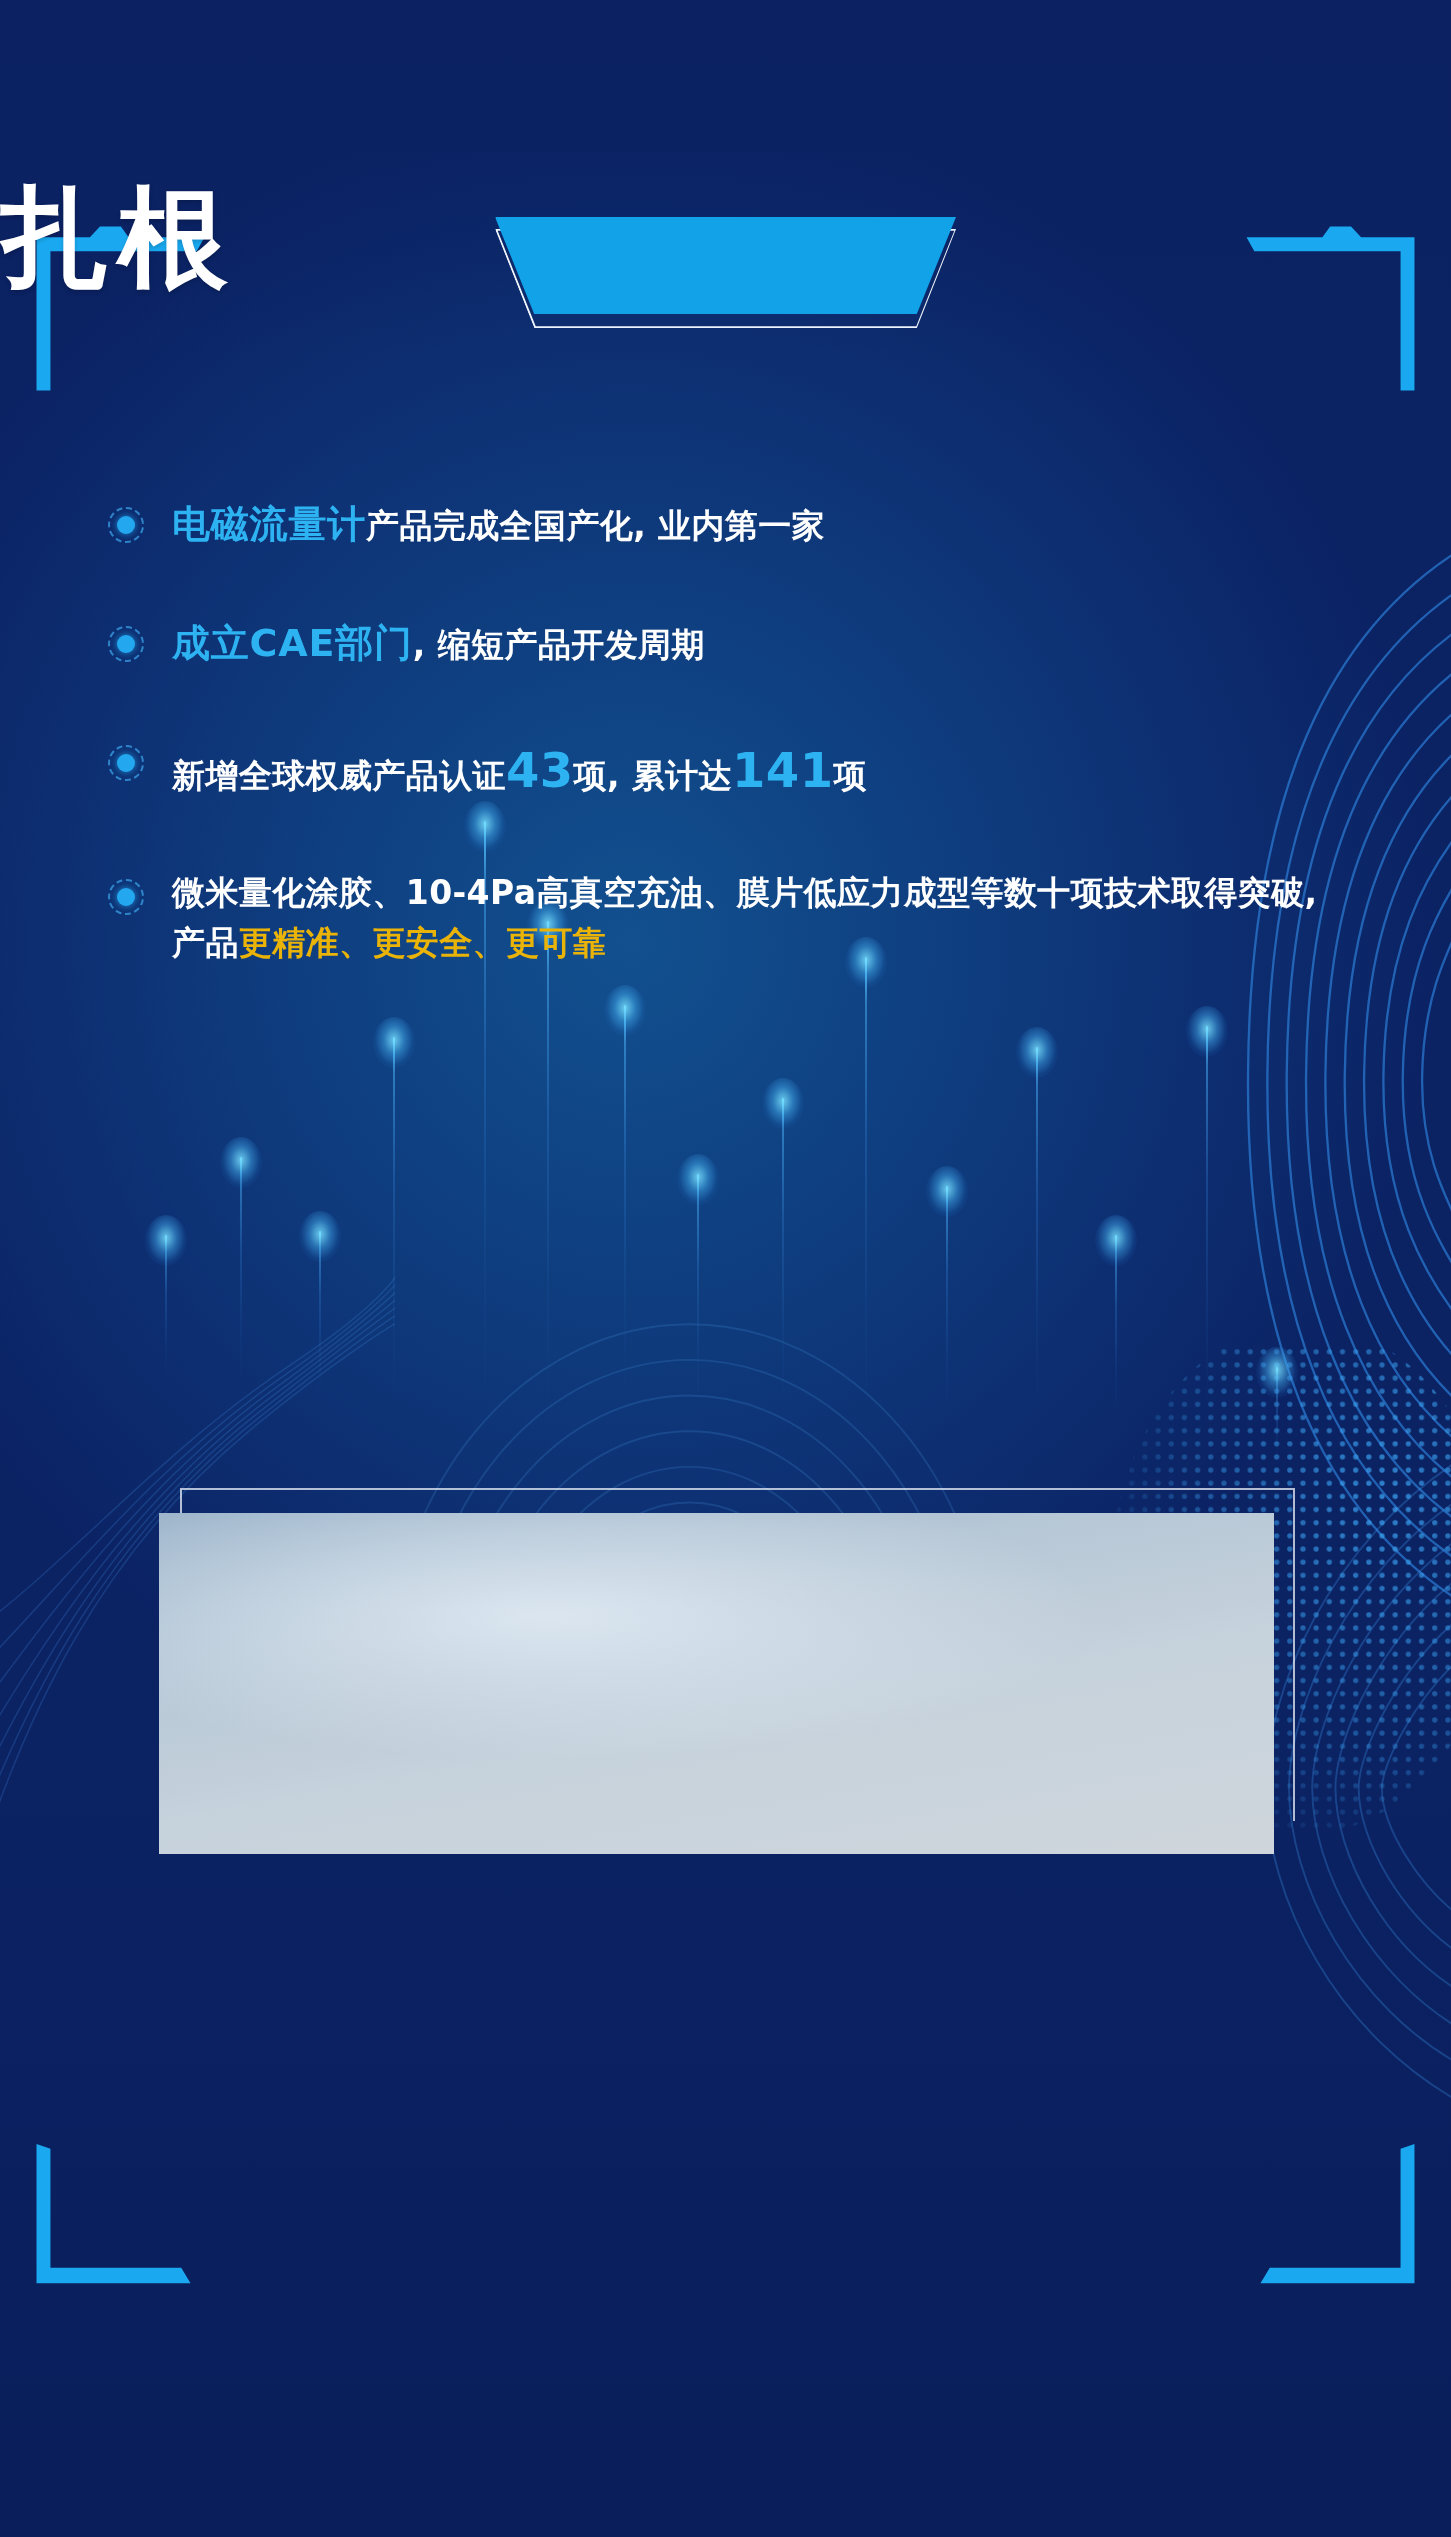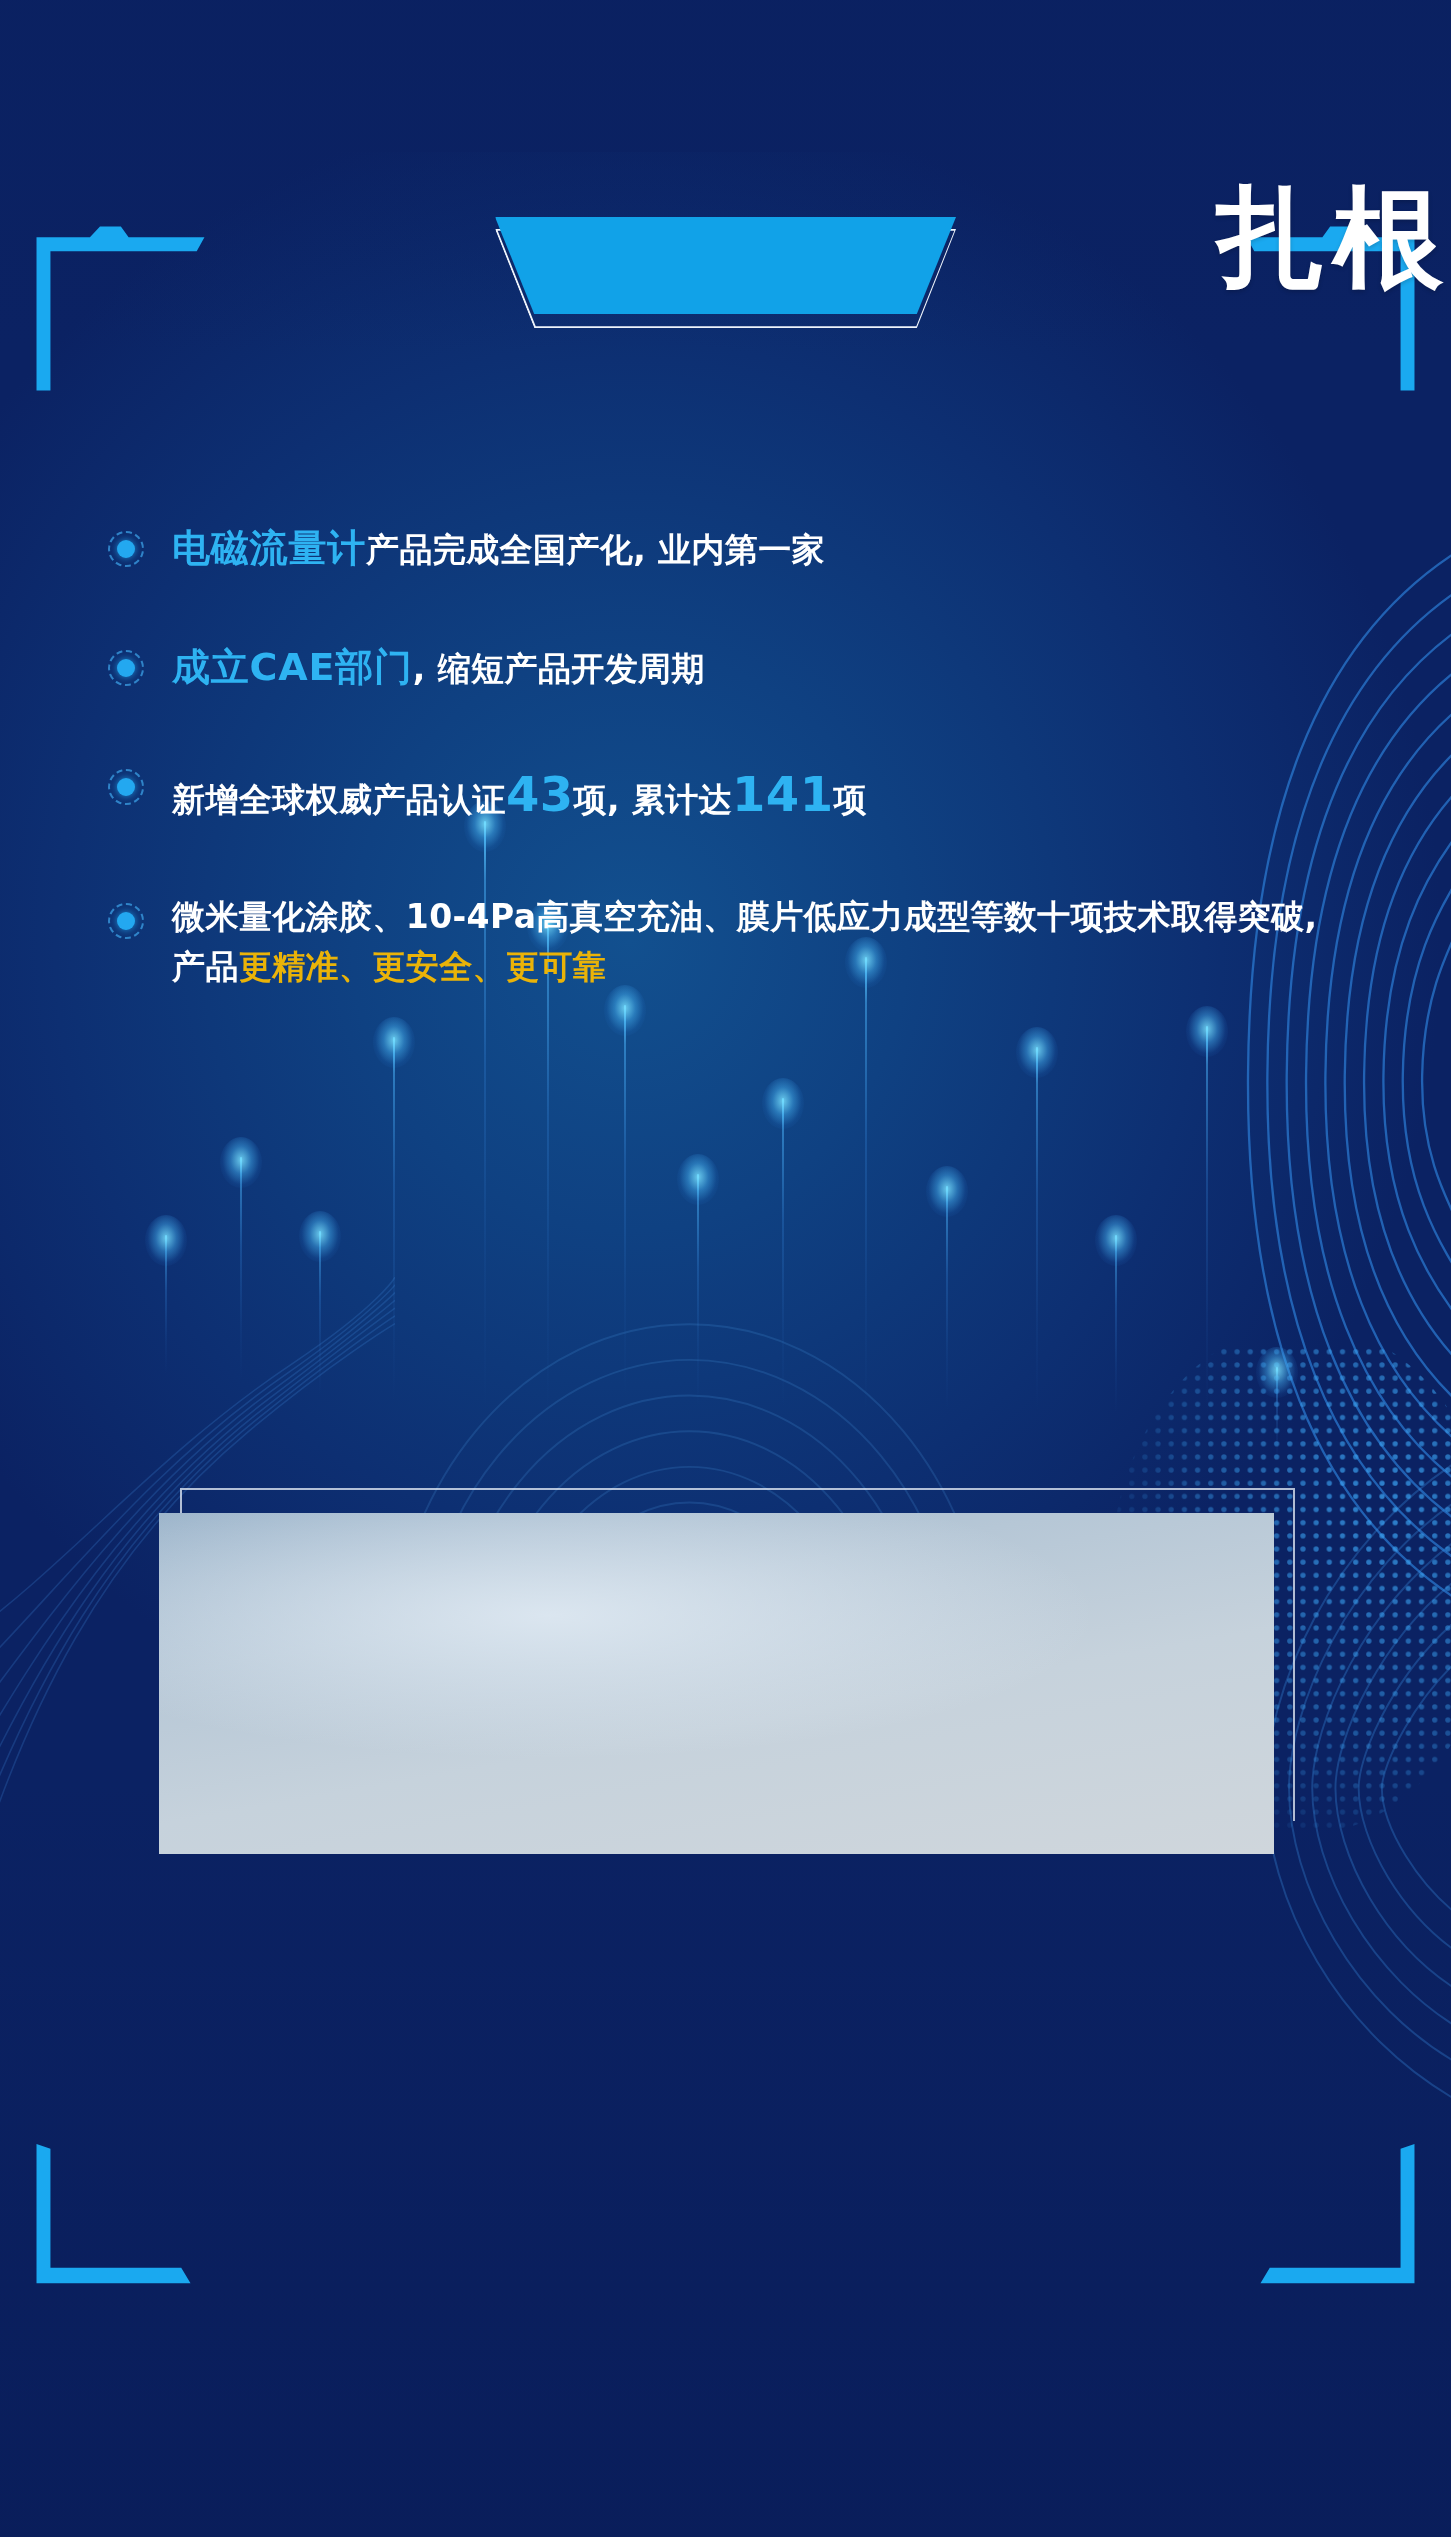--- a/index.html
+++ b/index.html
@@ -70,31 +70,31 @@
     background:#11A2E8;
     clip-path:polygon(0 0, 100% 0, 91.5% 100%, 8.5% 100%);
   }
   .title-outline{
     position:absolute; left:50%; transform:translateX(-50%);
     top:74px; width:461px; height:99px;
     clip-path:polygon(0 0, 100% 0, 91.5% 100%, 8.5% 100%);
   }
   .title-text{
     position:absolute; left:0; right:0; top:28px;
-    text-align:right;
+    text-align:left;
     font-size:110px; line-height:1;
     font-weight:bold;
     color:#ffffff;
     letter-spacing:7.7px;
     font-family:"DejaVu Sans","Liberation Sans",sans-serif;
     text-shadow:0 1.5px 4.6px rgba(0,0,0,.18);
   }
 
   
-  .list{ position:absolute; left:108px; top:520px; width:1239px; }
+  .list{ position:absolute; left:108px; top:496px; width:1239px; }
   .row{ position:relative; display:flex; align-items:flex-start; margin-bottom:62px; }
   .row:last-child{ margin-bottom:0; }
   .bullet{
     position:relative; flex:0 0 auto;
     width:36px; height:36px; margin-top:11px; margin-right:28px;
   }
   .bullet .dot{
     position:absolute; left:50%; top:50%; transform:translate(-50%,-50%);
     width:18px; height:18px; border-radius:50%;
     background:#23A8F0;

